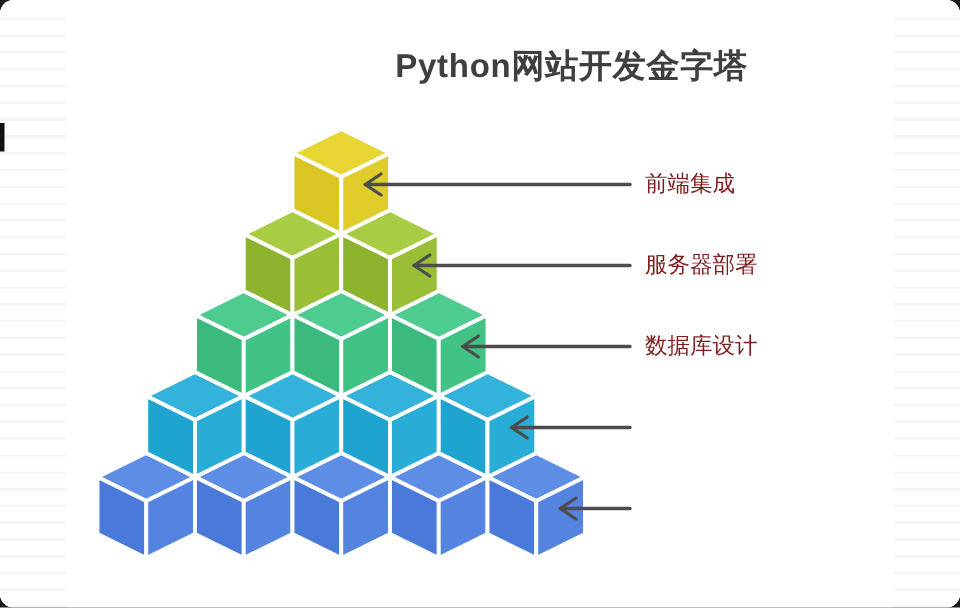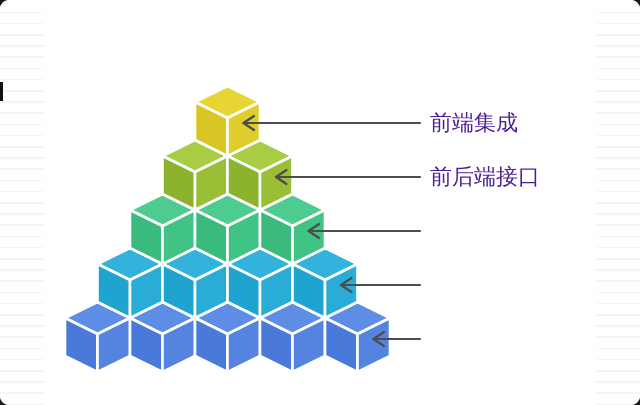--- a/index.html
+++ b/index.html
@@ -28,32 +28,33 @@
     position:absolute;left:0;top:82px;width:2.5px;height:19px;background:#111;
   }
   .title{
     position:absolute;left:231px;top:29px;width:300px;
     text-align:center;font-size:22px;font-weight:bold;color:#3d4043;
     letter-spacing:.5px;white-space:nowrap;
   }
   svg.pyramid{position:absolute;left:0;top:0;}
   .level-label{
     position:absolute;left:430px;transform:translateY(-50%);
-    font-size:22px;color:#4c1d95;white-space:nowrap;font-family:Liberation Serif, serif;
+    font-size:15px;color:#7f1d1d;white-space:nowrap;font-family:Liberation Serif, serif;
   }
   .lbl0{top:123px}.lbl1{top:177px}.lbl2{top:231px}.lbl3{top:285px}.lbl4{top:339px}
 </style>
 </head>
 <body>
 
 <div class="page">
   <div class="stripes"></div>
   <div class="card"></div>
   <div class="cursor-mark"></div>
 
+  <div class="title">Python网站开发金字塔</div>
 
   <svg class="pyramid" id="pyramid-svg" width="640" height="405" viewBox="0 0 640 405">
       <polygon points="97.5,302 130,318 97.5,334 65,318" fill="#5e8de6" stroke="#ffffff" stroke-width="2.6" stroke-linejoin="round"></polygon>
       <polygon points="65,318 97.5,334 97.5,372 65,356" fill="#4a7ad9" stroke="#ffffff" stroke-width="2.6" stroke-linejoin="round"></polygon>
       <polygon points="130,318 97.5,334 97.5,372 130,356" fill="#5584e0" stroke="#ffffff" stroke-width="2.6" stroke-linejoin="round"></polygon>
       <polygon points="162.5,302 195,318 162.5,334 130,318" fill="#5e8de6" stroke="#ffffff" stroke-width="2.6" stroke-linejoin="round"></polygon>
       <polygon points="130,318 162.5,334 162.5,372 130,356" fill="#4a7ad9" stroke="#ffffff" stroke-width="2.6" stroke-linejoin="round"></polygon>
       <polygon points="195,318 162.5,334 162.5,372 195,356" fill="#5584e0" stroke="#ffffff" stroke-width="2.6" stroke-linejoin="round"></polygon>
       <polygon points="227.5,302 260,318 227.5,334 195,318" fill="#5e8de6" stroke="#ffffff" stroke-width="2.6" stroke-linejoin="round"></polygon>
       <polygon points="195,318 227.5,334 227.5,372 195,356" fill="#4a7ad9" stroke="#ffffff" stroke-width="2.6" stroke-linejoin="round"></polygon>
@@ -100,14 +101,15 @@
       <polyline points="286.5,170 276,177 286.5,184" fill="none" stroke="#4d4d4d" stroke-width="2.2" stroke-linecap="round" stroke-linejoin="round"></polyline>
       <line x1="308.5" y1="231" x2="420" y2="231" stroke="#4d4d4d" stroke-width="2.2" stroke-linecap="round"></line>
       <polyline points="319,224 308.5,231 319,238" fill="none" stroke="#4d4d4d" stroke-width="2.2" stroke-linecap="round" stroke-linejoin="round"></polyline>
       <line x1="341" y1="285" x2="420" y2="285" stroke="#4d4d4d" stroke-width="2.2" stroke-linecap="round"></line>
       <polyline points="351.5,278 341,285 351.5,292" fill="none" stroke="#4d4d4d" stroke-width="2.2" stroke-linecap="round" stroke-linejoin="round"></polyline>
       <line x1="373.5" y1="339" x2="420" y2="339" stroke="#4d4d4d" stroke-width="2.2" stroke-linecap="round"></line>
       <polyline points="384,332 373.5,339 384,346" fill="none" stroke="#4d4d4d" stroke-width="2.2" stroke-linecap="round" stroke-linejoin="round"></polyline>
     </svg>
 
   <div class="level-label lbl0">前端集成</div>
-  <div class="level-label lbl1">前后端接口</div>
+  <div class="level-label lbl1">服务器部署</div>
+  <div class="level-label lbl2">数据库设计</div>
 </div>
 
 </body></html>

